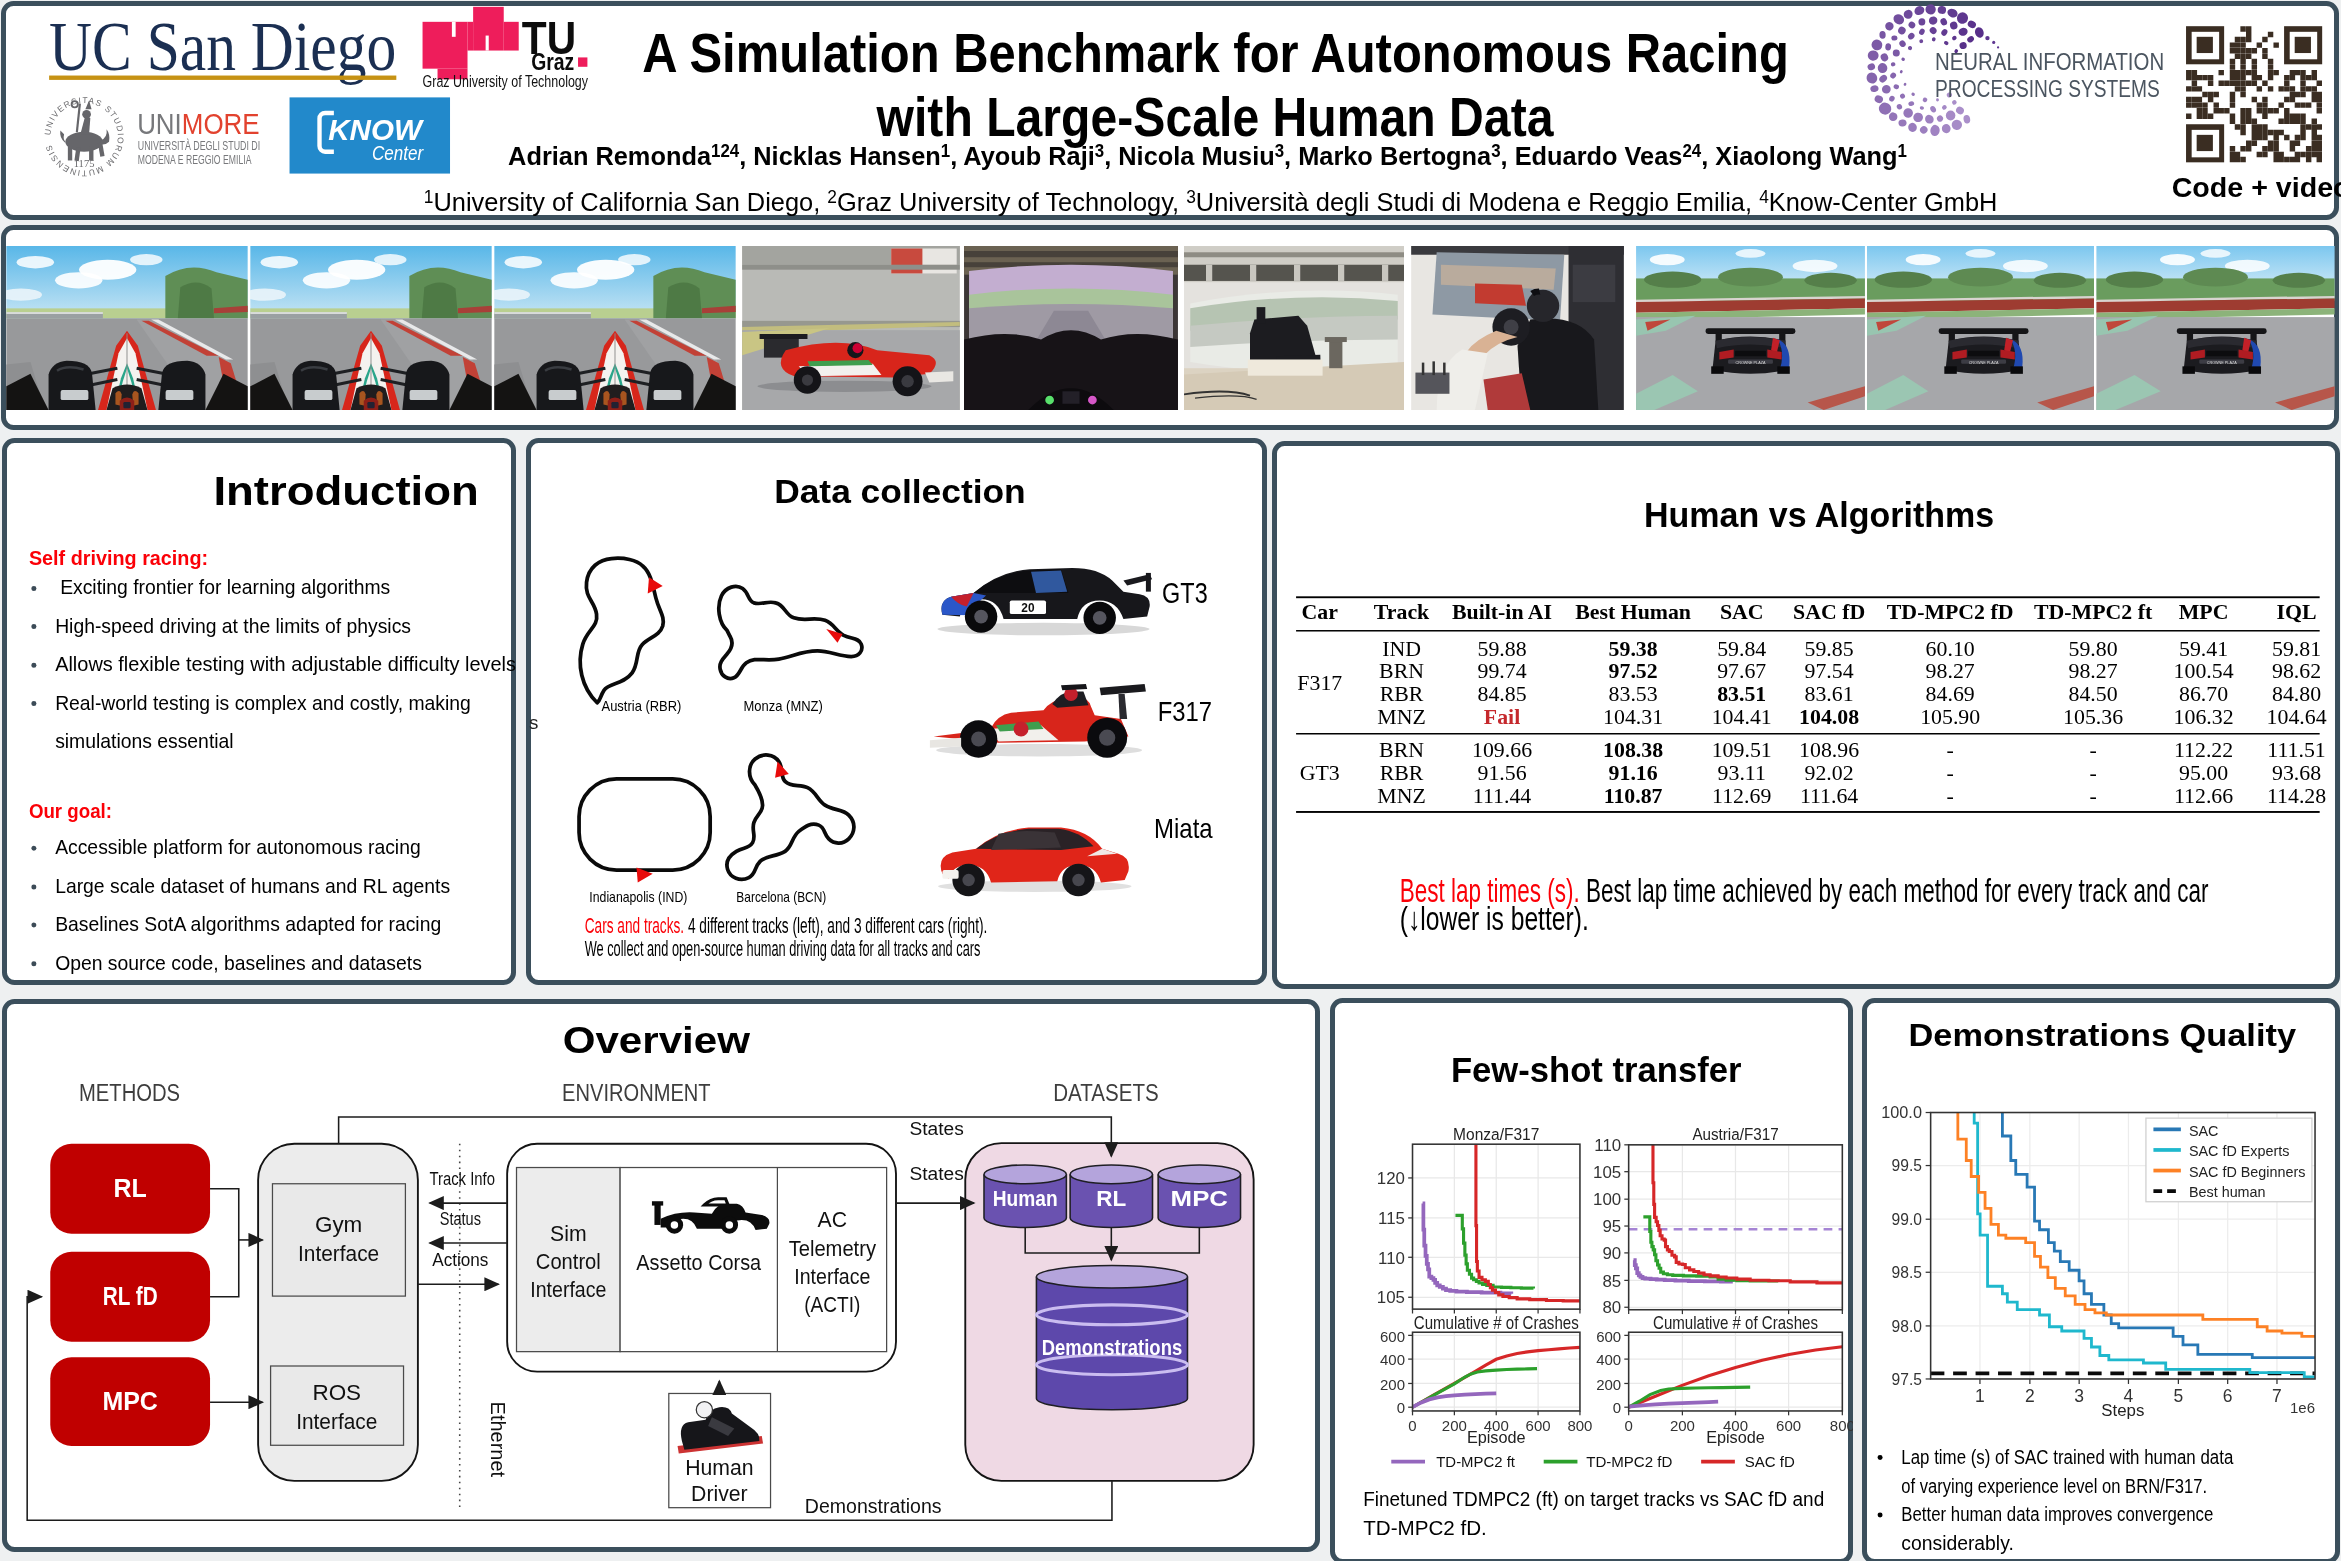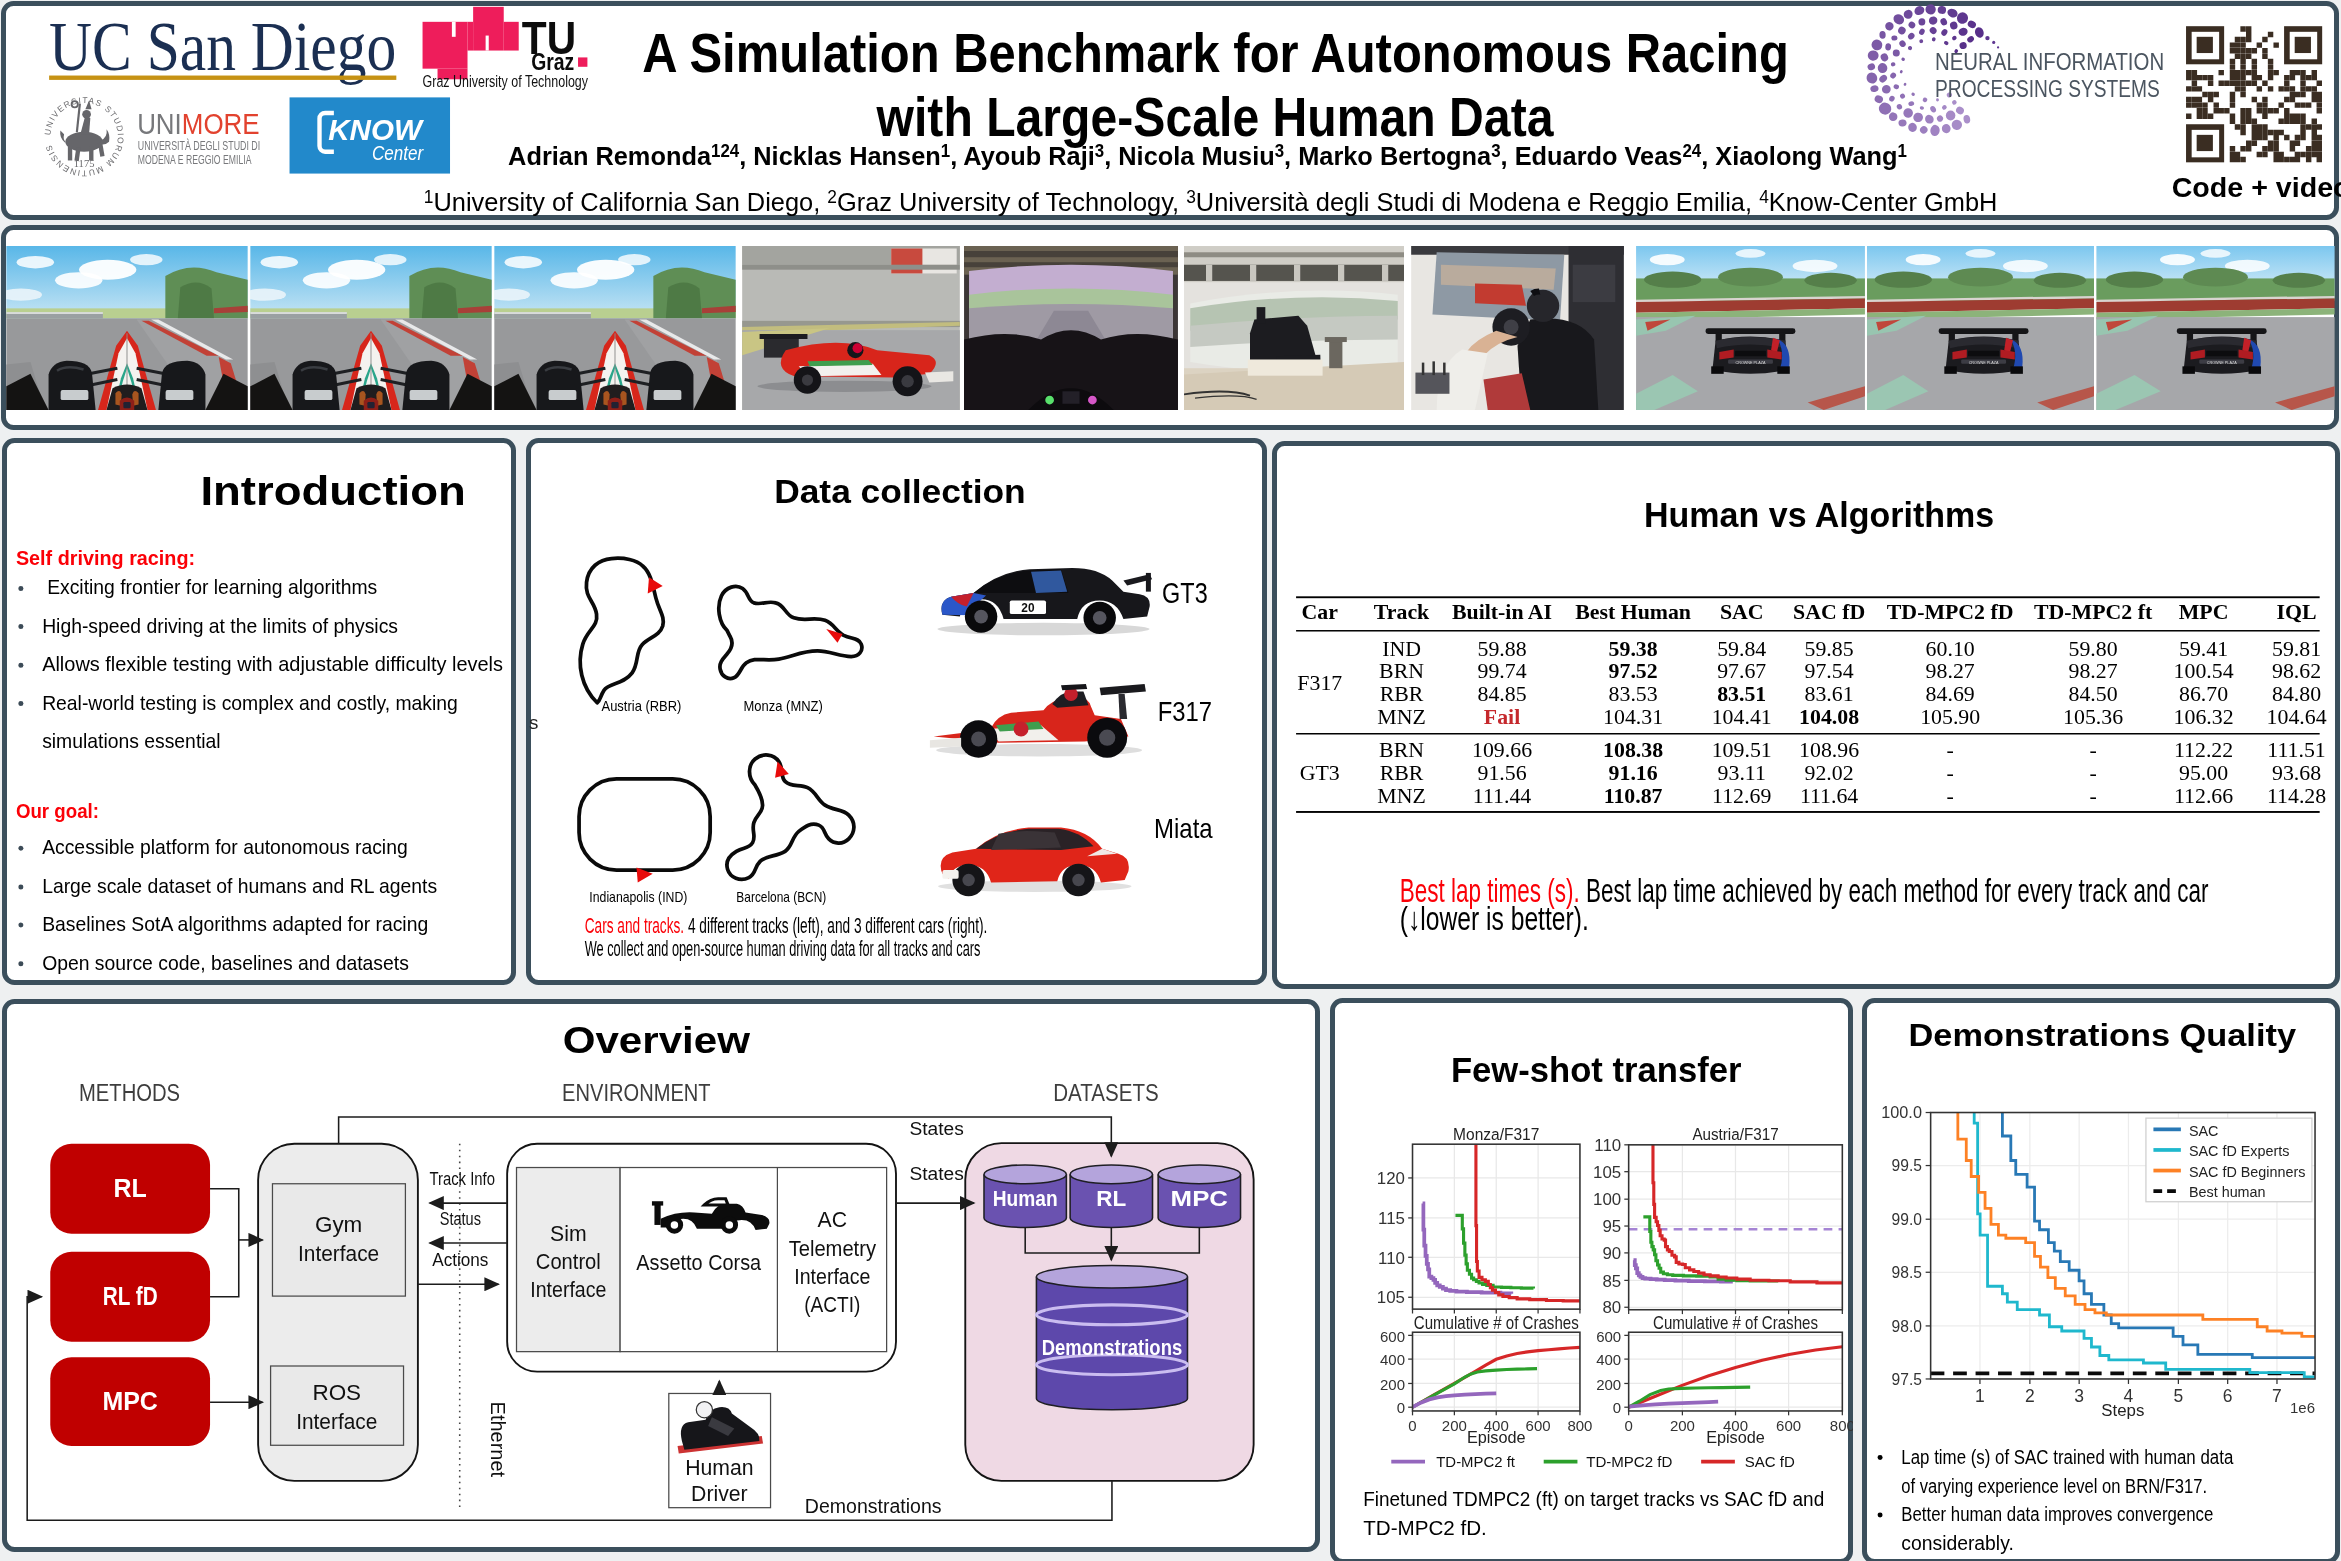--- a/index.html
+++ b/index.html
@@ -514,21 +514,21 @@
 <path d="M228.0 166 L251.0 170 L251.0 182 L228.0 179 Z" fill="#b01c22"></path>
 <rect x="176.0" y="168" width="50" height="9" rx="2" fill="#0c0c0e"></rect>
 <rect x="165.0" y="182" width="72" height="7" rx="2" fill="#3c3c44"></rect>
 <text x="201.0" y="189" font-size="6" fill="#ddd" text-anchor="middle" font-family="Liberation Sans">CROWNE PLAZA</text>
 <rect x="138.0" y="193" width="20" height="12" fill="#0a0a0c"></rect>
           <rect x="244.0" y="193" width="20" height="12" fill="#0a0a0c"></rect>
 </g>
       </svg></div>
 </div>
 <div class="panel" style="left:1.9px;top:438px;width:514px;height:547px;"></div>
-<div class="abs" style="left:4px;top:438px;width:538px;height:547px;"><svg width="514" height="547" viewBox="3 702 823 876" xmlns="http://www.w3.org/2000/svg">
+<div class="abs" style="left:17px;top:438px;width:538px;height:547px;"><svg width="514" height="547" viewBox="3 702 823 876" xmlns="http://www.w3.org/2000/svg">
 <text x="530" y="810" font-size="66" font-weight="bold" fill="#000" text-anchor="middle" textLength="425" lengthAdjust="spacingAndGlyphs">Introduction</text>
 <text x="22" y="905" font-size="32" font-weight="bold" fill="#fb0007" textLength="287" lengthAdjust="spacingAndGlyphs">Self driving racing:</text>
 <g font-size="31" fill="#3c4b57">
 <circle cx="30" cy="943" r="4"></circle>
 <text x="72" y="952.5" font-size="31" fill="#000">Exciting frontier for learning algorithms</text>
 <circle cx="30" cy="1004" r="4"></circle>
 <text x="64" y="1014" font-size="31" fill="#000">High-speed driving at the limits of physics</text>
 <circle cx="30" cy="1066" r="4"></circle>
 <text x="64" y="1075.5" font-size="31" fill="#000" textLength="738" lengthAdjust="spacingAndGlyphs">Allows flexible testing with adjustable difficulty levels</text>
 <circle cx="30" cy="1127" r="4"></circle>

